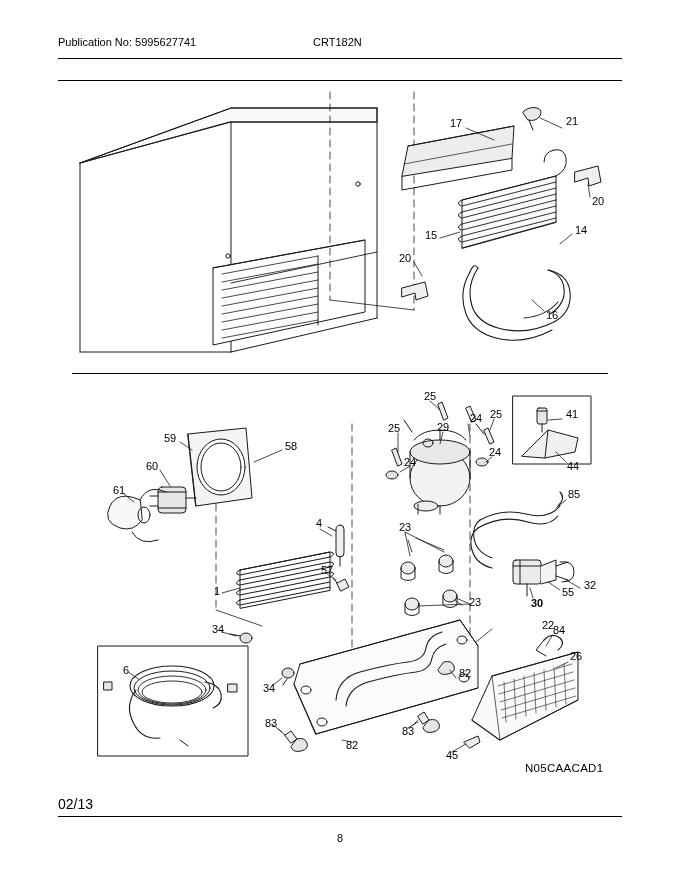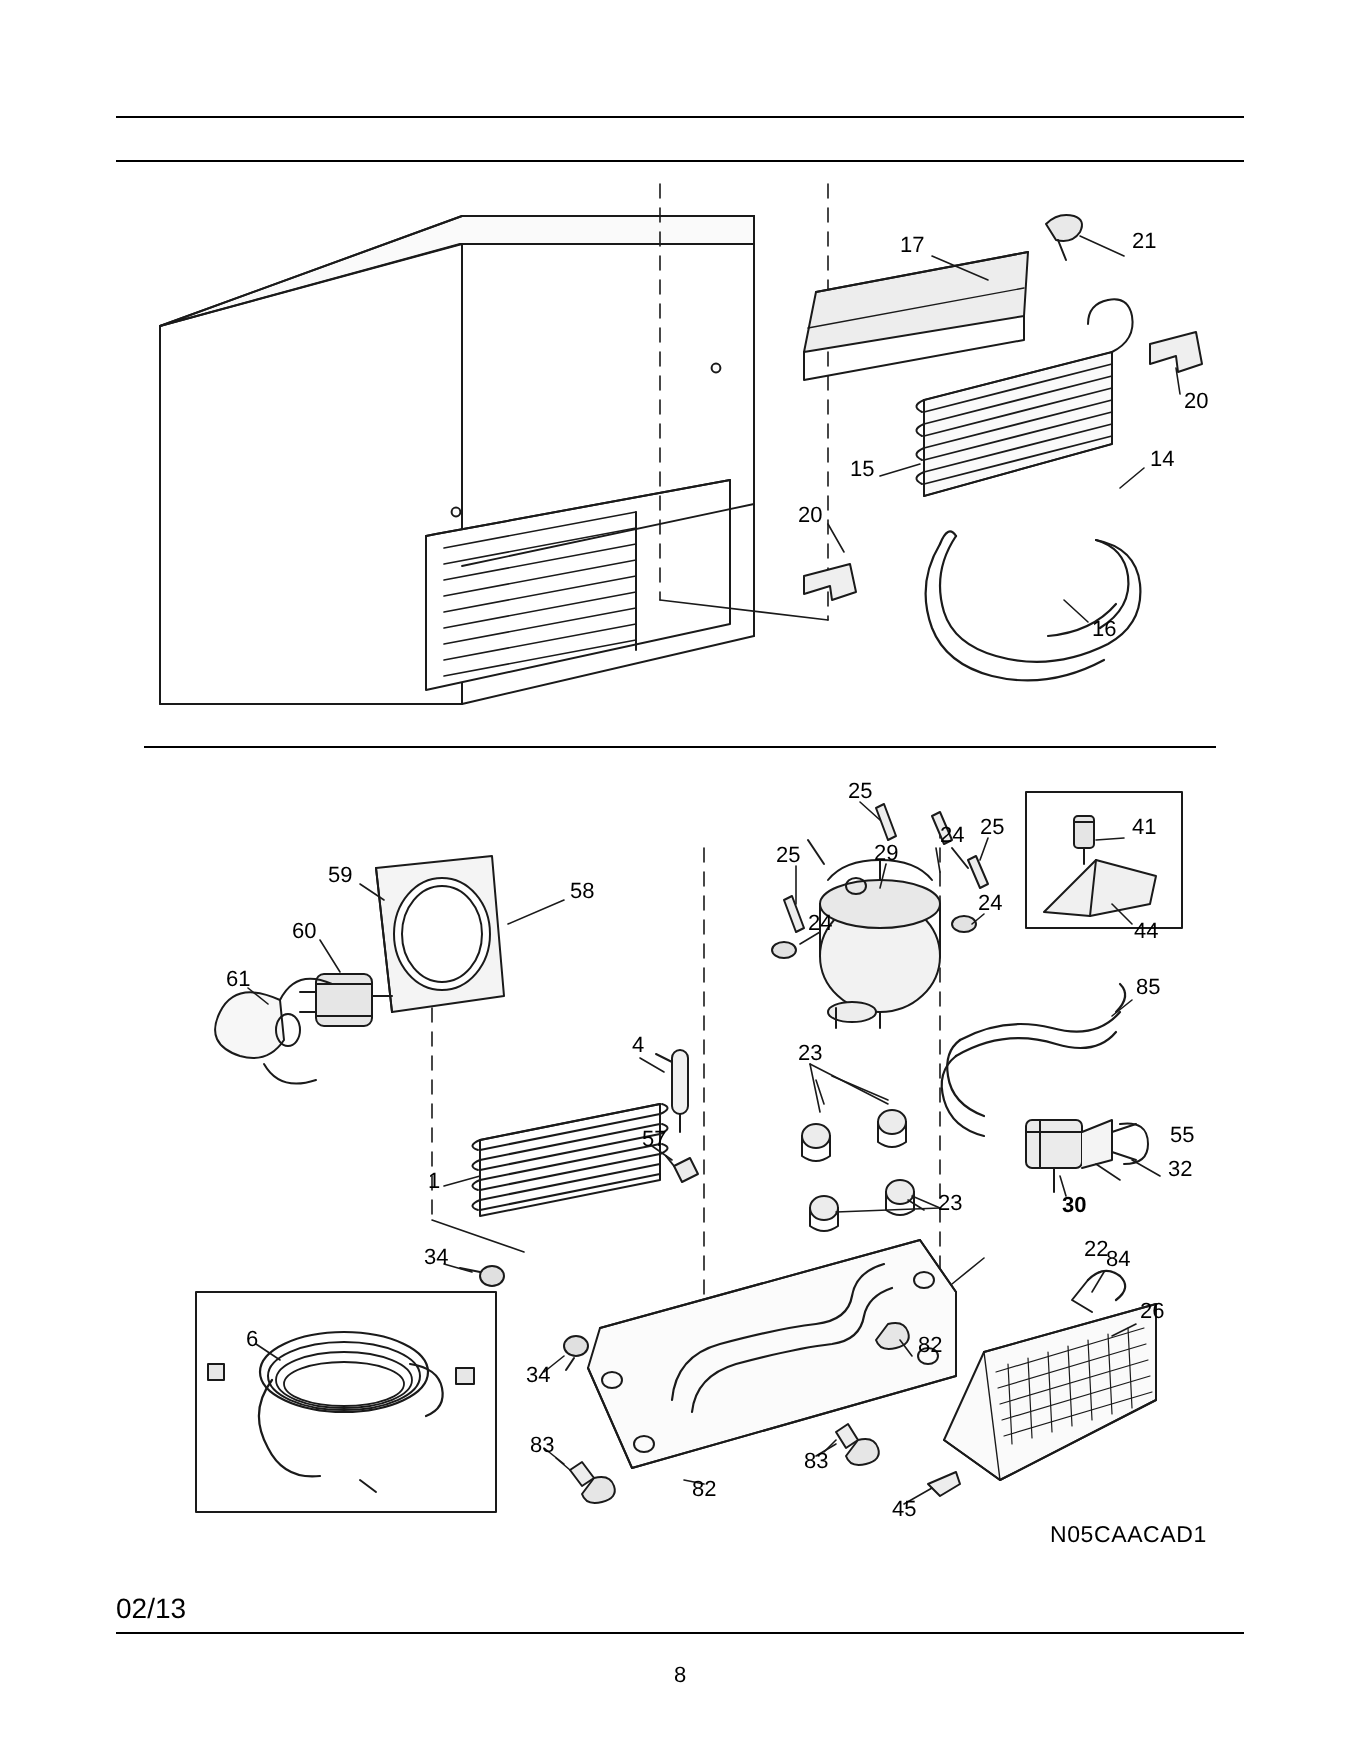--- a/index.html
+++ b/index.html
@@ -114,20 +114,27 @@
     font-family: "Liberation Sans", sans-serif;
     color: #000;
     white-space: nowrap;
   }
 </style>
 </head>
 <body>
 
 <div class="page">
 
+  <div class="hdr">
+    <div class="pub">
+      <span>Publication No:</span>
+      <span>5995627741</span>
+    </div>
+    <div class="model">CRT182N</div>
+  </div>
 
   <div class="rule rule-top"></div>
   <div class="rule rule-mid"></div>
   <div class="rule rule-section"></div>
   <div class="rule rule-bottom"></div>
 
   <svg class="art" viewBox="0 0 680 880">
     <g fill="none" stroke="#1a1a1a" stroke-width="1" stroke-linejoin="round" stroke-linecap="round">
 
       <g>
@@ -496,21 +503,21 @@
     <div class="callout" style="left:470px; top:412px;">24</div>
     <div class="callout" style="left:437px; top:421px;">29</div>
     <div class="callout" style="left:404px; top:456px;">24</div>
     <div class="callout" style="left:489px; top:446px;">24</div>
     <div class="callout" style="left:566px; top:408px;">41</div>
     <div class="callout" style="left:567px; top:460px;">44</div>
     <div class="callout" style="left:568px; top:488px;">85</div>
     <div class="callout" style="left:316px; top:517px;">4</div>
     <div class="callout" style="left:399px; top:521px;">23</div>
     <div class="callout" style="left:584px; top:579px;">32</div>
-    <div class="callout" style="left:562px; top:562px;margin-left:23px;">55</div>
+    <div class="callout" style="left:562px; top:586px;">55</div>
     <div class="callout" style="left:531px; top:597px;font-weight:bold;">30</div>
     <div class="callout" style="left:321px; top:564px;">57</div>
     <div class="callout" style="left:214px; top:585px;">1</div>
     <div class="callout" style="left:469px; top:596px;">23</div>
     <div class="callout" style="left:212px; top:623px;">34</div>
     <div class="callout" style="left:263px; top:682px;">34</div>
     <div class="callout" style="left:494px; top:619px;margin-left:48px;">22</div>
     <div class="callout" style="left:553px; top:624px;">84</div>
     <div class="callout" style="left:570px; top:650px;">26</div>
     <div class="callout" style="left:459px; top:667px;">82</div>

